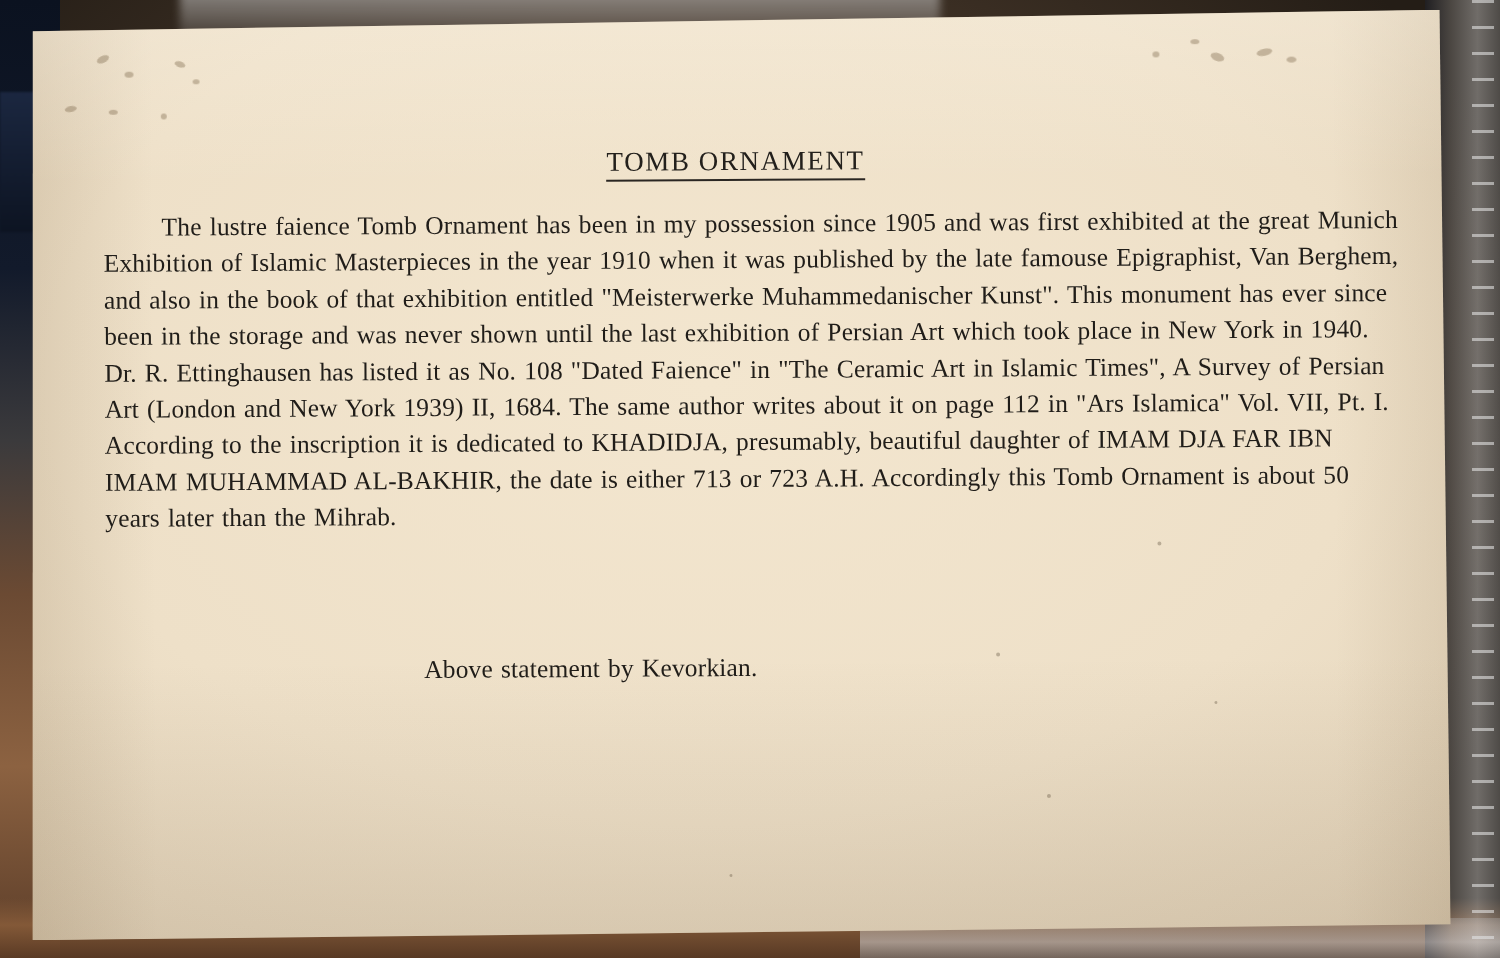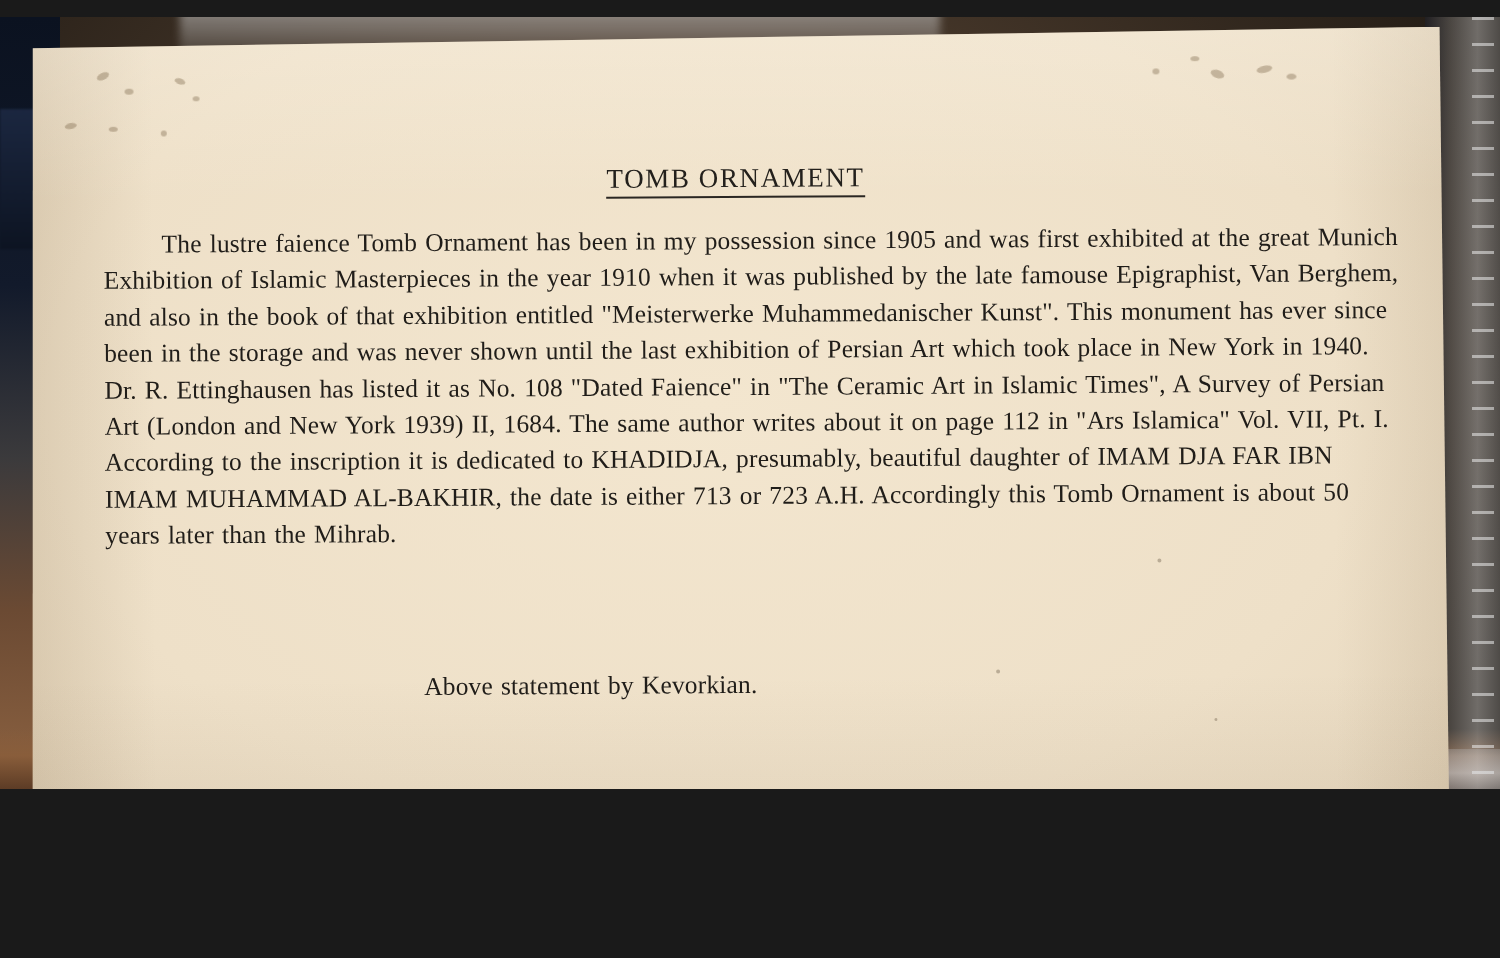--- a/index.html
+++ b/index.html
@@ -11,26 +11,25 @@
     width: 1500px;
     height: 958px;
     overflow: hidden;
     font-family: "Liberation Serif", serif;
   }
 
   
   #photo {
     position: relative;
     width: 1500px;
-    height: 772px;
+    height: 958px;
     background:
       radial-gradient(ellipse 900px 700px at 45% 45%, #6d5a46 0%, #4a3a2c 45%, #241d16 100%),
       linear-gradient(100deg, #11131c 0%, #2a2b33 10%, #5c4a38 30%, #7a6348 55%, #3f3226 80%, #14161d 100%);
     overflow: hidden;
-    margin-top: 17px;
   }
   
   #backdrop-left {
     position: absolute;
     left: 0; top: 0;
     width: 60px; height: 958px;
     background: linear-gradient(180deg, #0b1220 0%, #121a2b 28%, #3b3a3c 46%, #6b4a33 62%, #8c6241 80%, #5a3c28 100%);
   }
   #backdrop-left-stripe {
     position: absolute;

